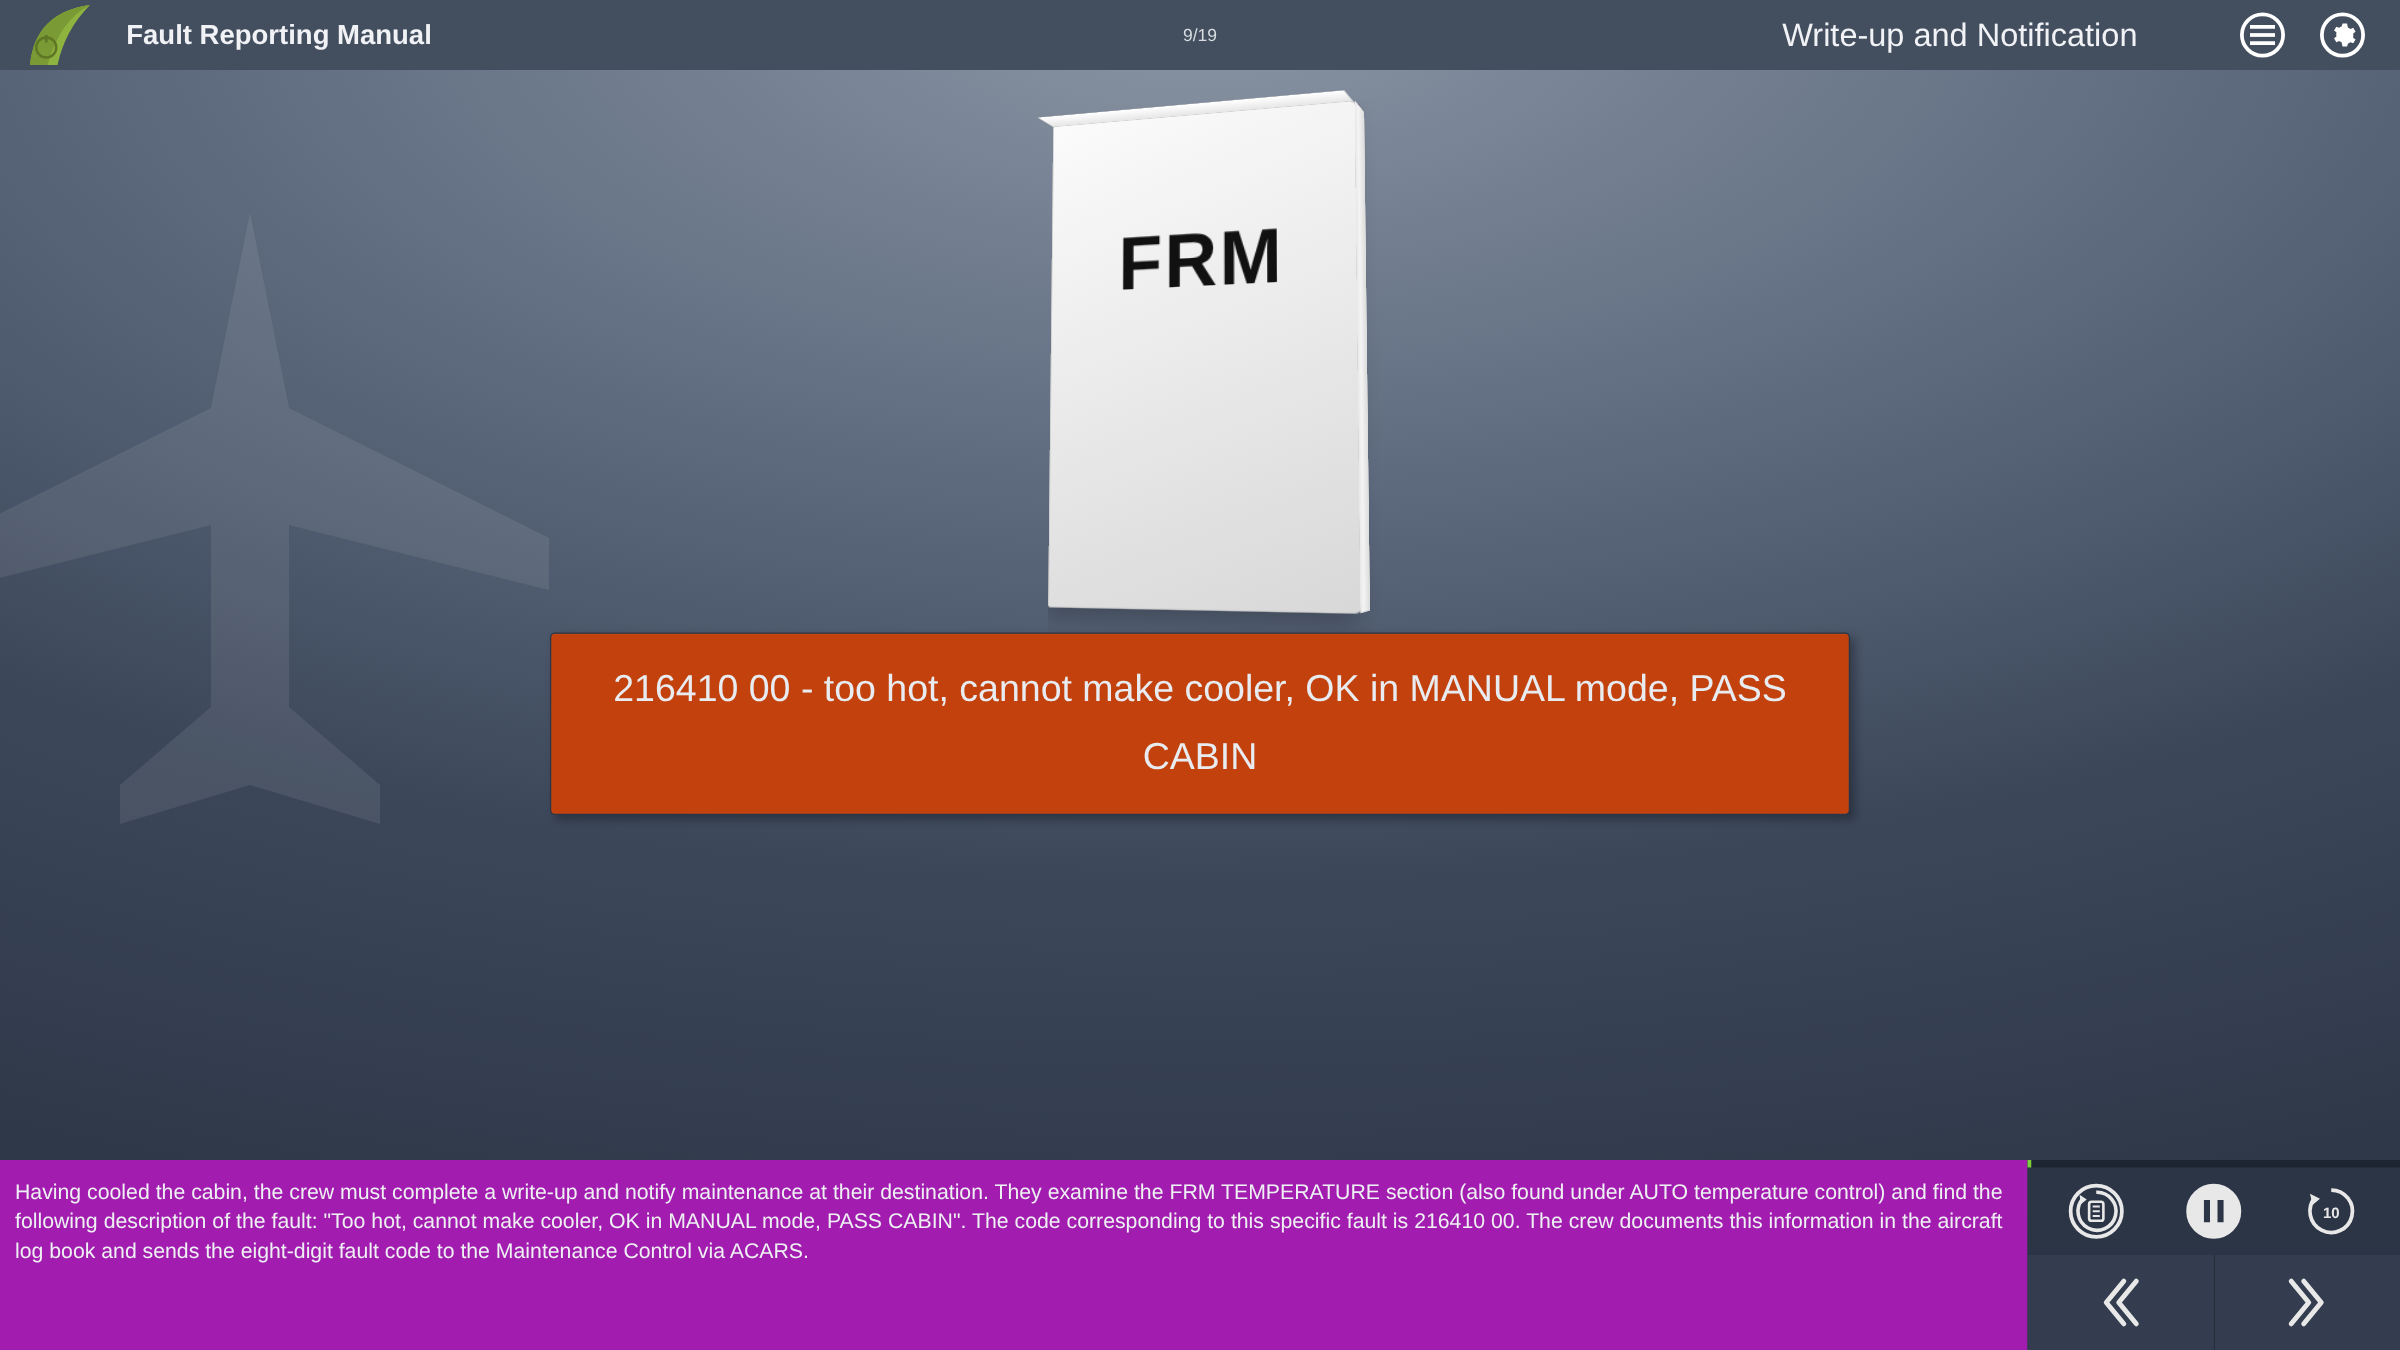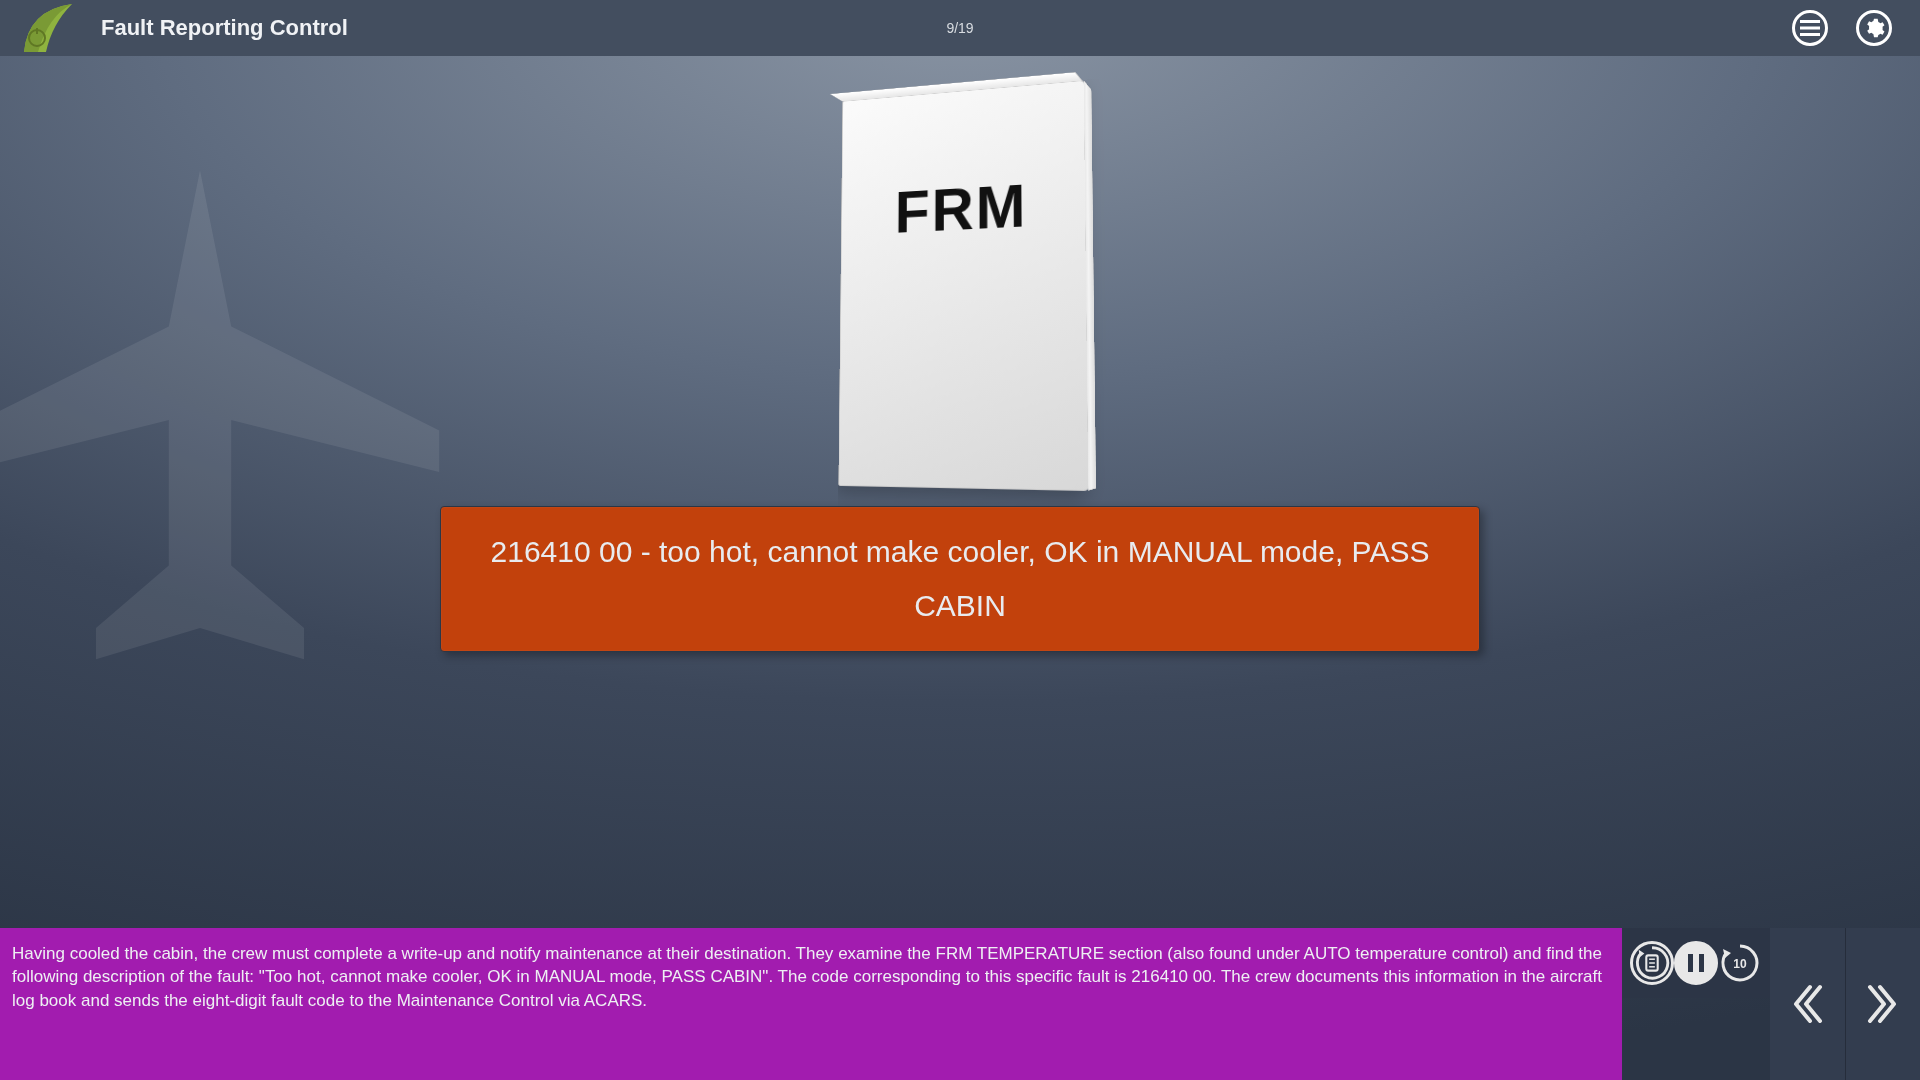--- a/index.html
+++ b/index.html
@@ -149,21 +149,21 @@
     background: #a21caf;
     padding: 14px 20px 18px 12px;
     font-size: 17px;
     line-height: 1.38;
     color: #eef0f3;
     text-align: justify;
     min-height: 152px;
   }
   .controls {
     width: 298px;
-    display:flex; flex-direction:row;text-decoration:underline;
+    display:flex; flex-direction:column;text-decoration:underline;
   }
   .progress {
     height: 6px;
     background: #1e2532;
     position: relative;
   }
   .progress-fill {
     position:absolute; left:0; top:0; bottom:0;
     width: 1%;
     background: #7bd13c;
@@ -208,22 +208,23 @@
 
 <div class="header">
   <div class="logo-wrap">
     <svg width="60" height="52" viewBox="0 0 60 52">
       <path d="M6 50 Q10 8 54 2 Q34 22 28 50 Z" fill="#8fb33f"></path>
       <path d="M6 50 Q10 8 54 2 Q30 14 20 50 Z" fill="#7a9a35"></path>
       <circle cx="19" cy="36" r="8" fill="none" stroke="#5f7724" stroke-width="2"></circle>
       <rect x="18" y="26" width="2" height="6" fill="#5f7724"></rect>
     </svg>
   </div>
-  <div class="title">Fault Reporting Control</div>
+  <div class="title">Fault Reporting Manual</div>
   <div class="counter">9/19</div>
+  <div class="subtitle">Write-up and Notification</div>
   <div class="hdr-icons">
     <div class="hdr-icon">
       <svg width="20" height="16" viewBox="0 0 20 16">
           <rect width="20" height="3" fill="#fff"></rect>
           <rect y="6.5" width="20" height="3" fill="#fff"></rect>
           <rect y="13" width="20" height="3" fill="#fff"></rect>
         </svg>
     </div>
     <div class="hdr-icon">
       <svg width="22" height="22" viewBox="0 0 24 24" fill="#fff">

